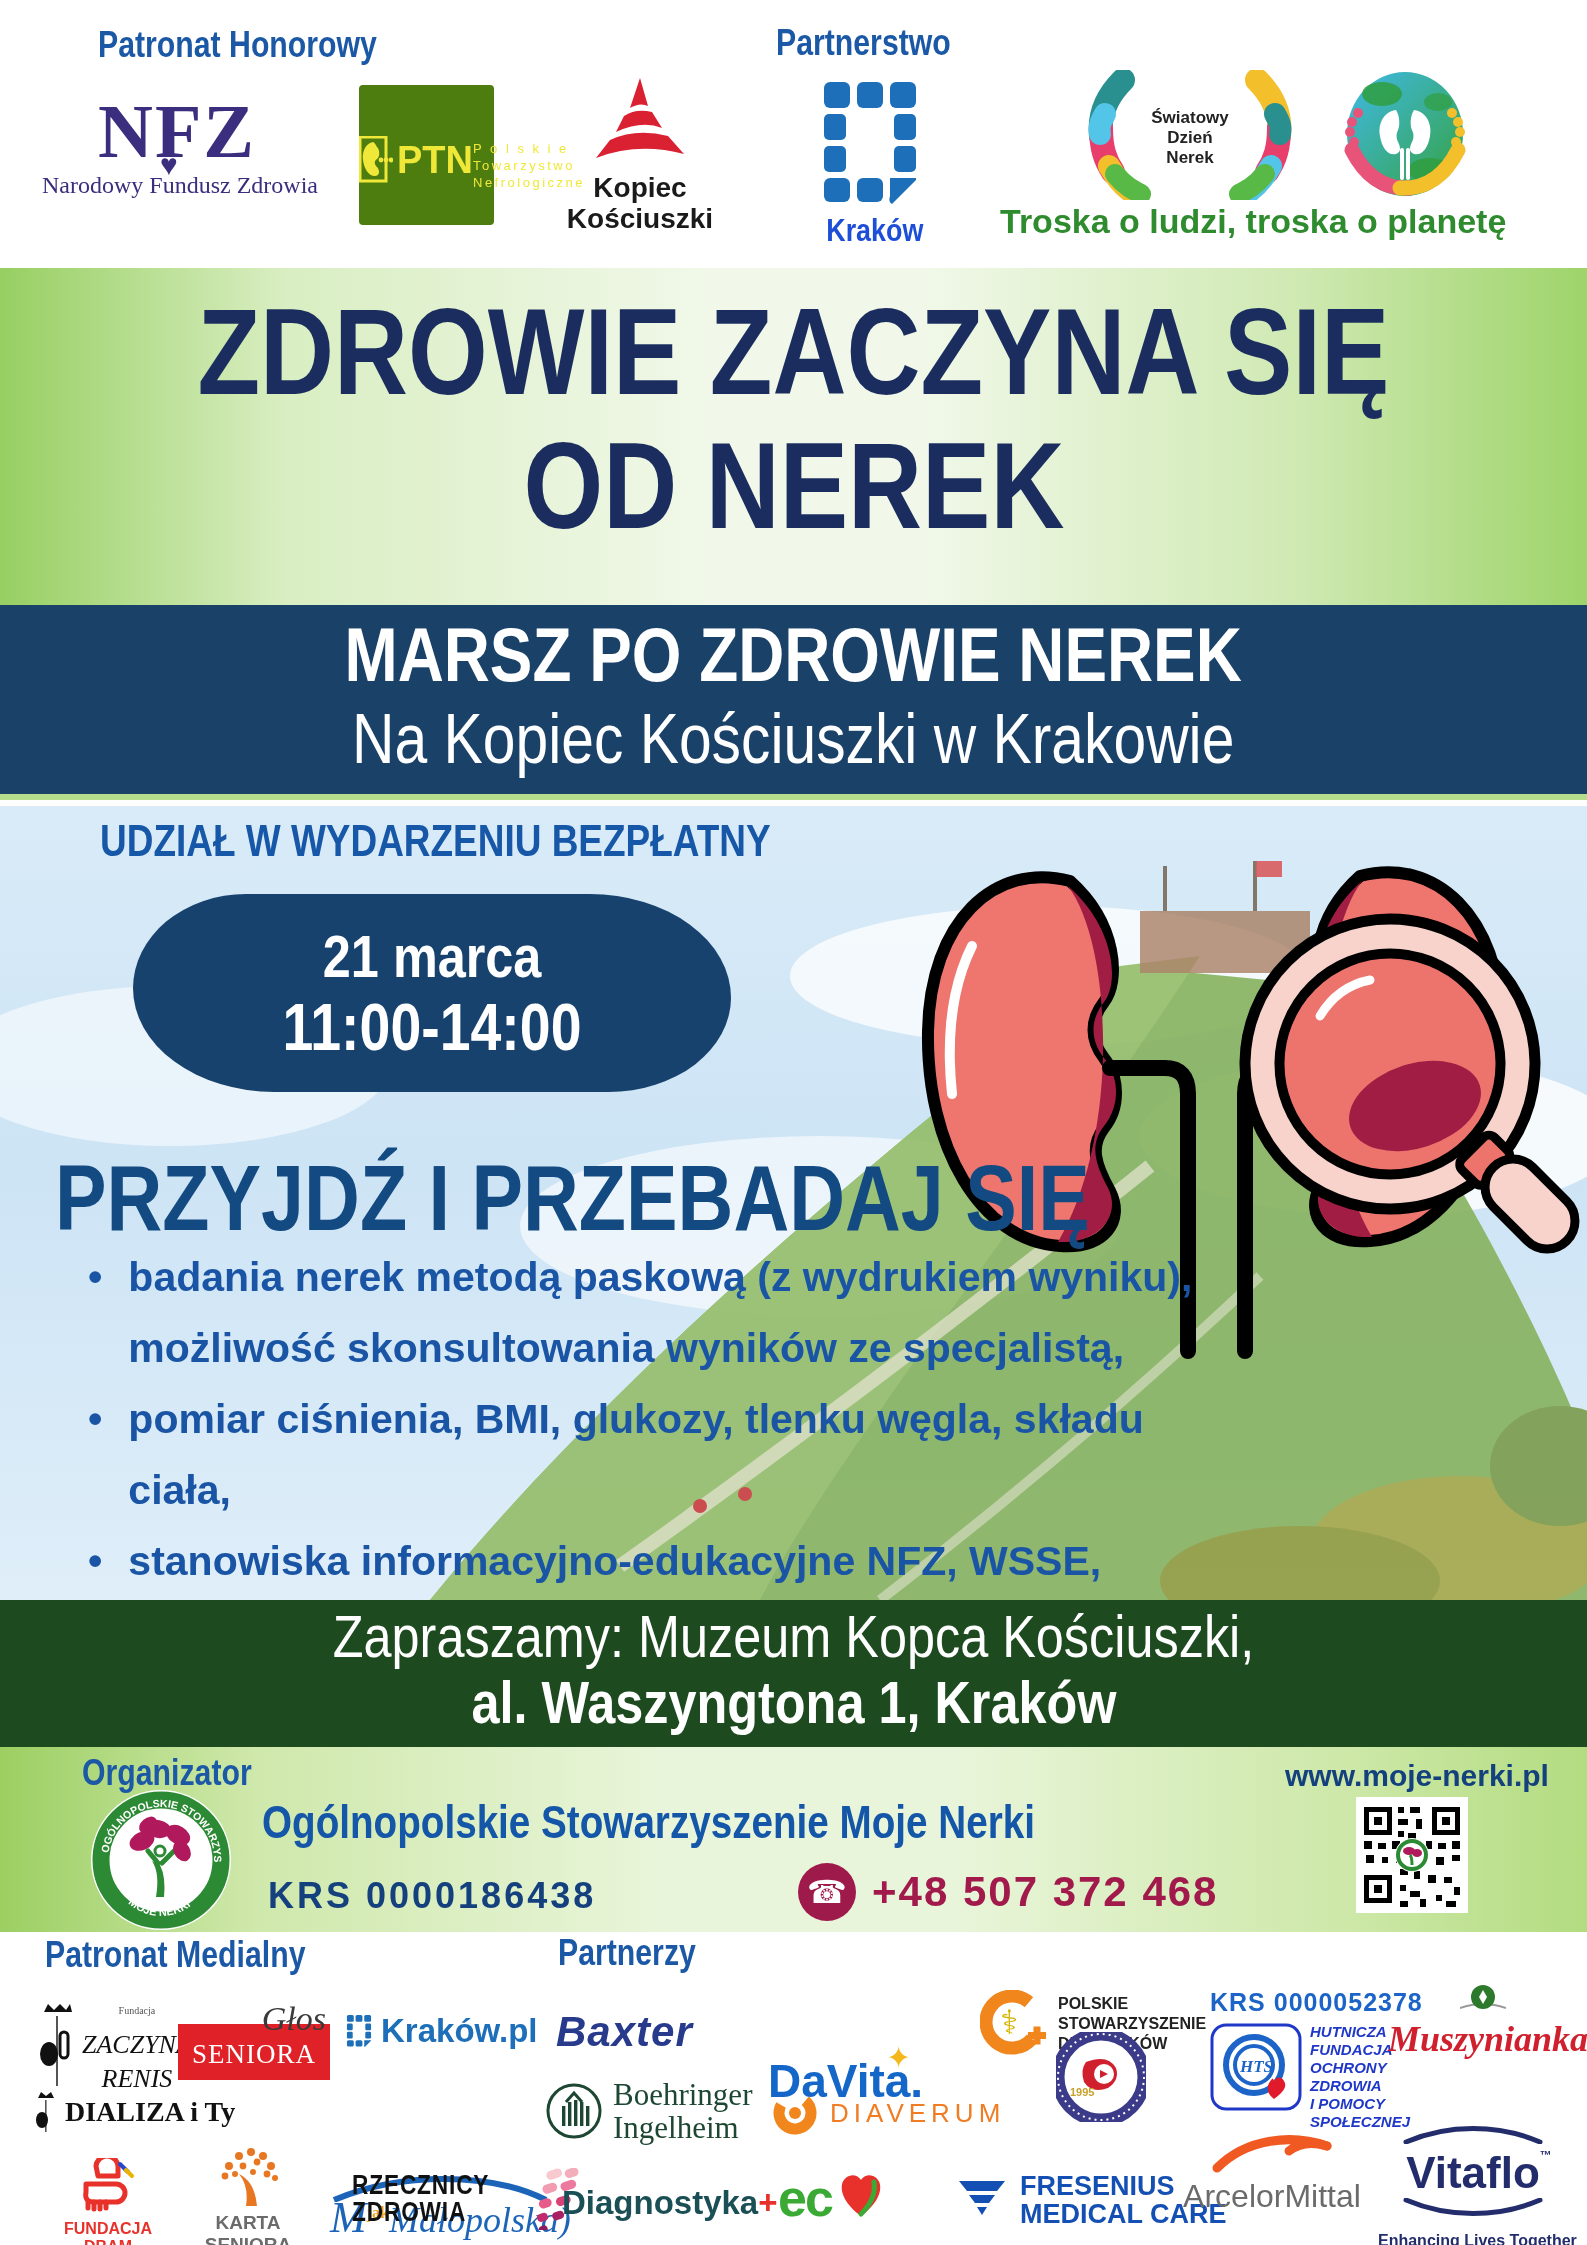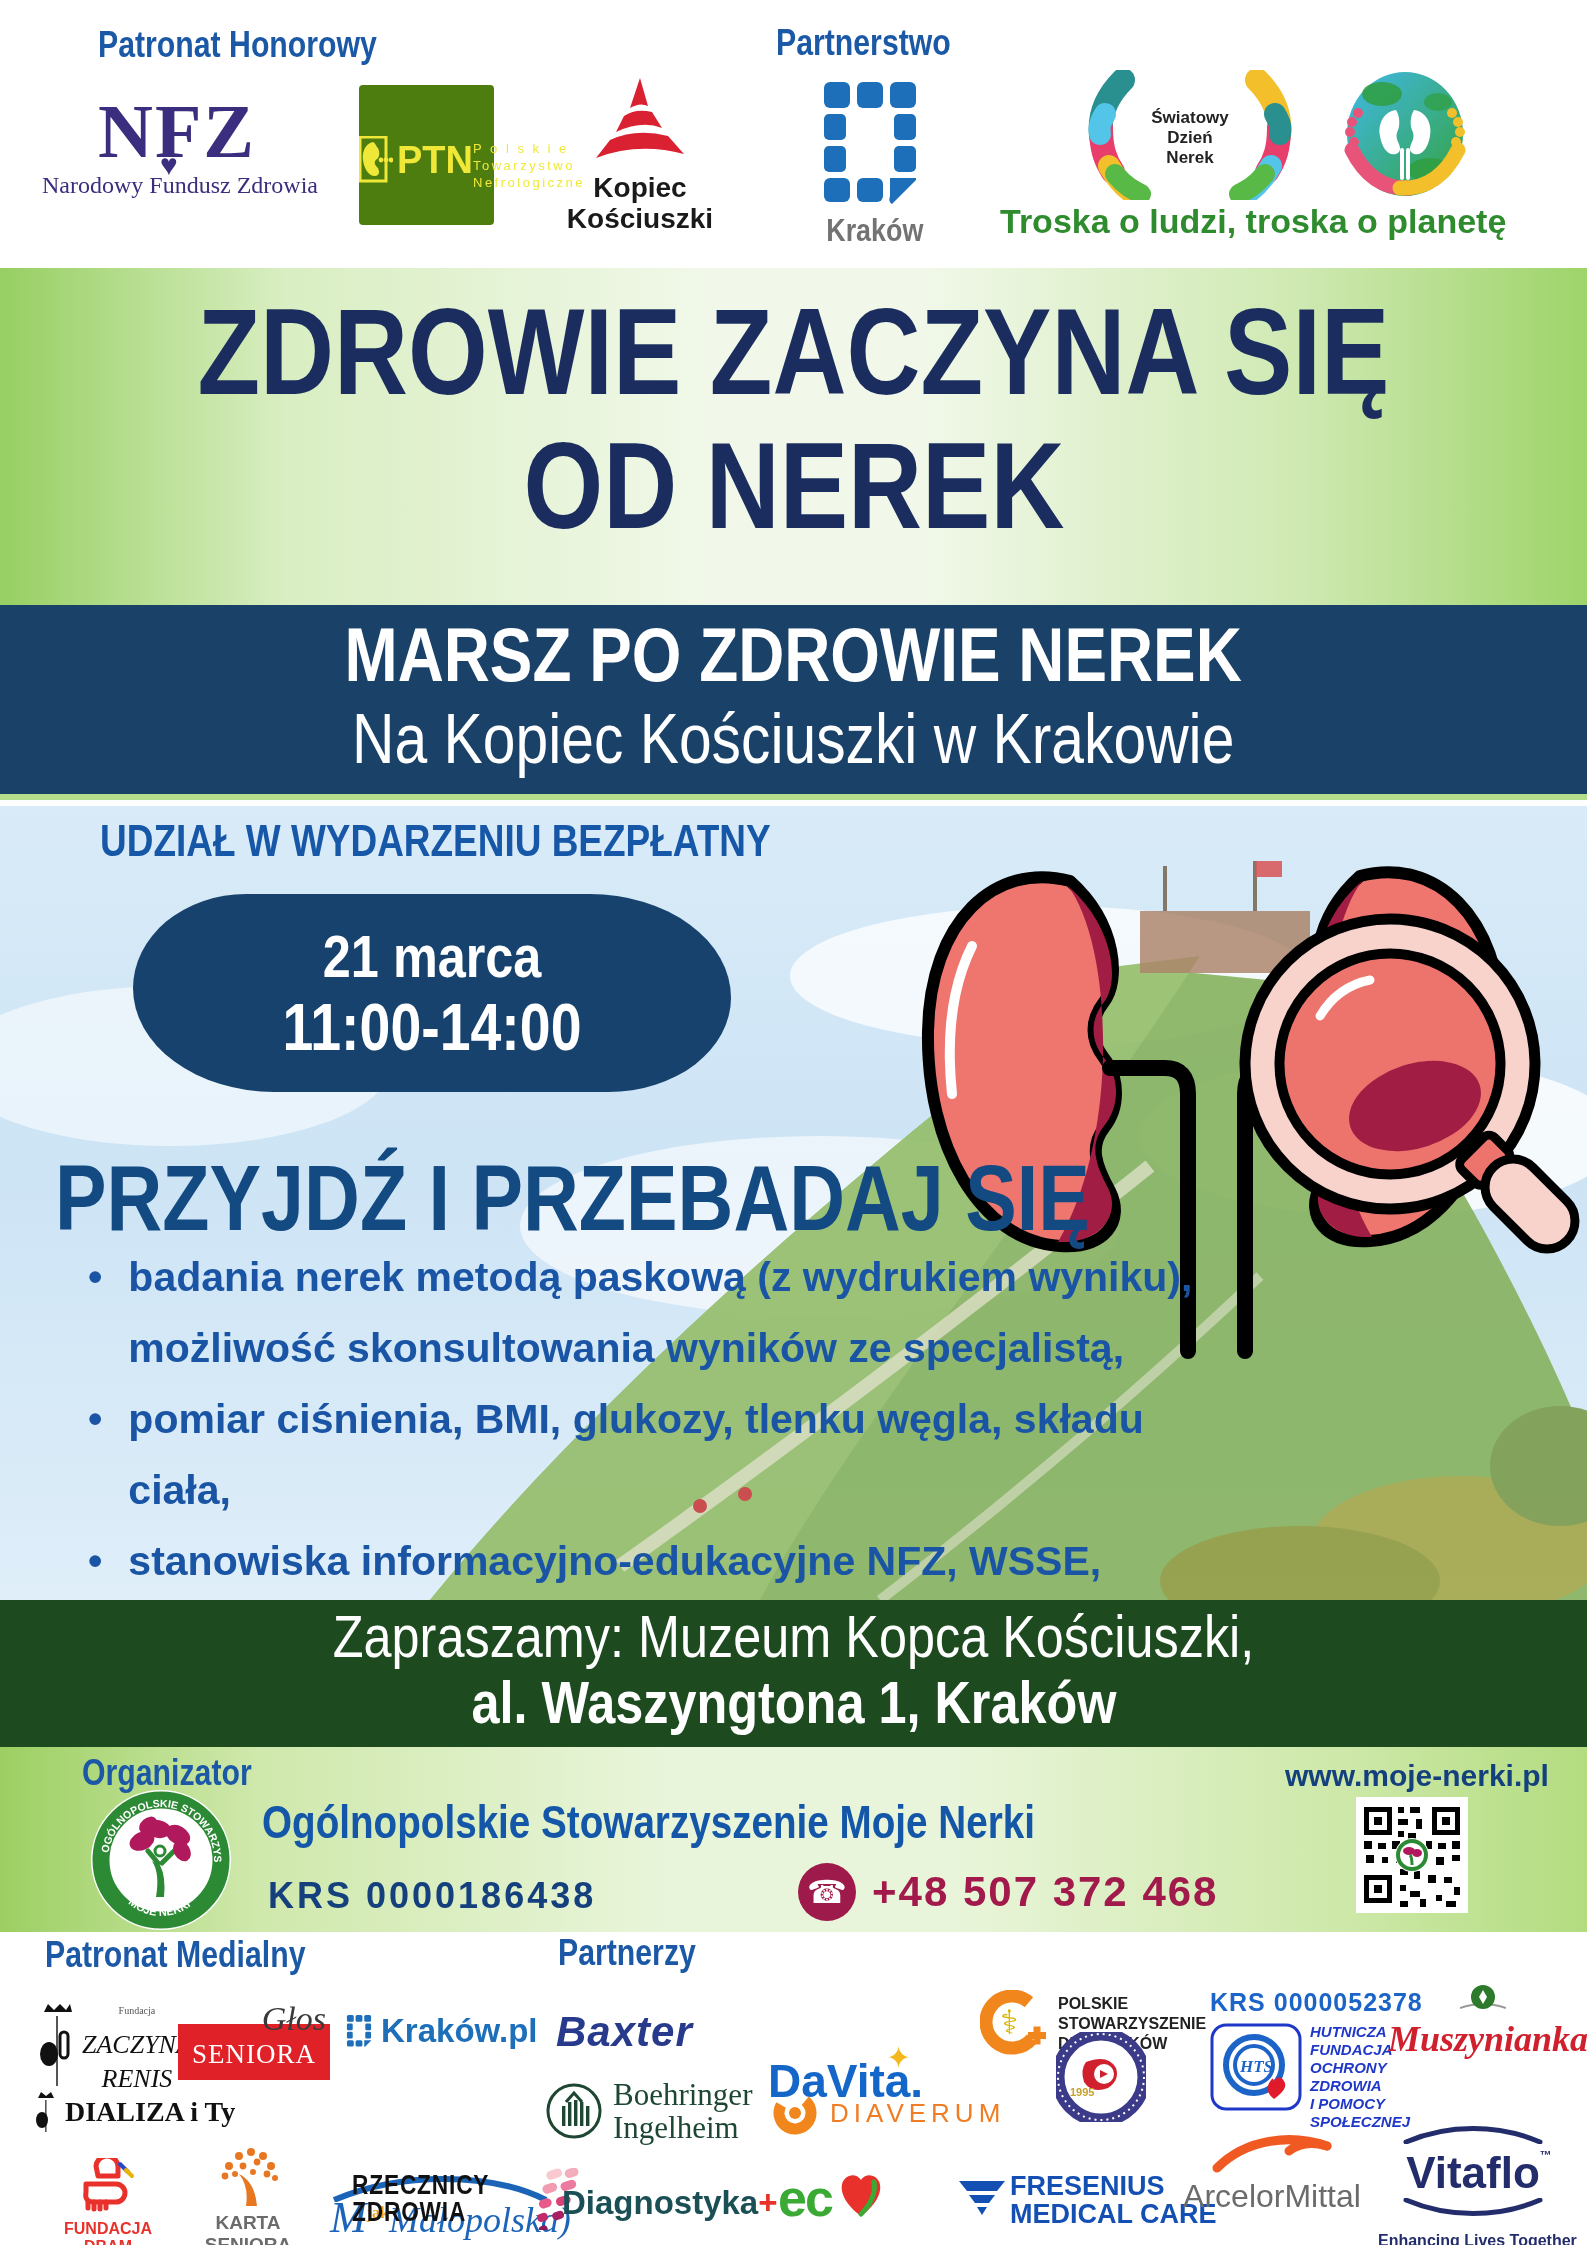--- a/index.html
+++ b/index.html
@@ -17,21 +17,21 @@
   .nfz .heart{position:absolute;left:118px;top:34px;font-size:30px;}
   .nfz .sub{font-family:"Liberation Serif",serif;font-size:24px;margin-top:6px;white-space:nowrap;}
   .ptn{left:359px;top:85px;width:135px;height:140px;background:#4d7c0f;border-radius:4px;
        display:flex;align-items:center;padding-top:10px;}
   .ptn .row{display:flex;align-items:center;gap:4px;}
   .ptn .abbr{color:#f0e838;font-weight:bold;font-size:38px;letter-spacing:0;}
   .ptn .lines{color:#f0e838;font-size:13px;letter-spacing:2.5px;line-height:17px;margin-top:10px;text-align:left;}
   .kopiec{left:560px;top:70px;width:160px;text-align:center;}
   .kopiec .txt{font-size:28px;line-height:31px;font-weight:bold;color:#1a1a1a;margin-top:6px;}
   .krk-logo{left:822px;top:82px;}
-  .krk-label{left:790px;top:212px;width:170px;text-align:center;font-weight:bold;font-size:32px;color:#737373;}
+  .krk-label{left:790px;top:212px;width:170px;text-align:center;font-weight:bold;font-size:32px;color:#1d4ed8;}
   .wdn{left:1085px;top:70px;}
   .wdn-text{position:absolute;left:50px;top:38px;width:110px;text-align:center;
             font-weight:bold;font-size:17px;line-height:20px;color:#222;}
   .globe{left:1330px;top:62px;}
   .tagline{left:1000px;top:202px;width:560px;font-weight:bold;font-size:34px;color:#2e8b2e;white-space:nowrap;}
 
   
   .title-band{left:0;top:268px;width:1587px;height:337px;
      background:linear-gradient(90deg,#97cf62 0%,#d9eec2 18%,#f1f8e9 45%,#f1f8e9 58%,#cfe9b2 82%,#9ed46a 100%);}
   .title-band .t{width:100%;text-align:center;color:#1b2d5e;font-weight:bold;}
@@ -107,21 +107,21 @@
   .dbam{width:120px;text-align:center;}
   .dbam .txt{color:#e8312a;font-weight:bold;font-size:16px;line-height:18px;margin-top:2px;}
   .karta{width:140px;text-align:center;}
   .karta .l1{color:#6b6b6b;font-weight:bold;font-size:19px;}
   .rzecz{display:flex;align-items:center;gap:8px;}
   .rzecz .txt{font-weight:bold;font-size:27px;line-height:27px;color:#111;letter-spacing:1px;}
   .diagn{font-weight:bold;font-size:33px;color:#1a4f55;}
   .diagn .plus{color:#e8312a;}
   .eco{display:flex;align-items:flex-end;}
   .eco .txt{font-weight:bold;font-size:52px;color:#3aaa35;line-height:44px;letter-spacing:-2px;}
-  .fresen{display:flex;align-items:center;gap:4px;}
+  .fresen{display:flex;align-items:center;gap:14px;}
   .fresen .txt{font-weight:bold;font-size:27px;line-height:28px;color:#1450b4;}
   .arcelor{width:180px;text-align:center;}
   .arcelor .txt{font-size:32px;color:#6b6b6b;}
   .vitaflo{width:190px;text-align:center;color:#232d6b;}
   .vitaflo .name{font-weight:bold;font-size:44px;position:relative;}
   .vitaflo .tm{font-size:12px;position:absolute;top:0;}
   .vitaflo .tag{font-weight:bold;font-size:16px;margin-top:8px;white-space:nowrap;}
   .amicus{display:flex;gap:8px;align-items:center;}
   .amicus .col{text-align:center;font-family:"Liberation Serif",serif;font-style:italic;font-size:26px;line-height:34px;color:#111;}
   .amicus .tiny{font-size:10px;font-style:normal;color:#555;}

